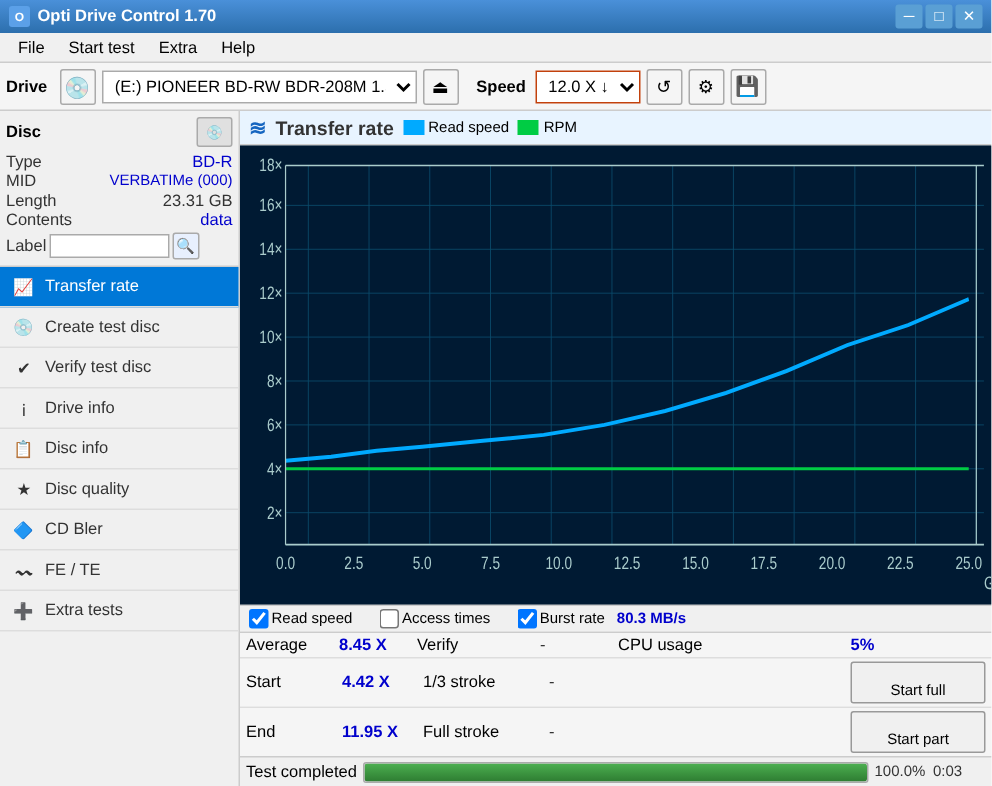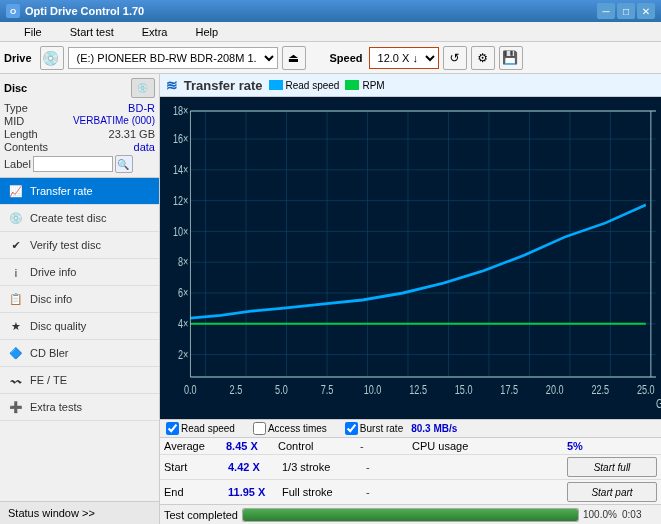--- a/index.html
+++ b/index.html
@@ -25,21 +25,21 @@
     
     .menu-bar {
       background: #f0f0f0;
       height: 20px;
       display: flex;
       align-items: center;
       padding: 0 4px;
       border-bottom: 1px solid #ccc;
       font-size: 11px;
     }
-    .menu-item { padding: 2px 8px; cursor: pointer; margin-left: 12px; }
+    .menu-item { padding: 2px 8px; cursor: pointer; }
 
     
     .toolbar {
       background: #f5f5f5;
       border-bottom: 1px solid #ccc;
       height: 32px;
       display: flex;
       align-items: center;
       padding: 0 4px;
       gap: 4px;
@@ -55,21 +55,21 @@
     }
     .toolbar-icon-btn {
       width: 24px; height: 24px;
       border: 1px solid #aaa;
       background: #f5f5f5;
       cursor: pointer;
       display: flex; align-items: center; justify-content: center;
       font-size: 12px;
       border-radius: 2px;
     }
-    .speed-label { font-weight: bold; font-size: 11px; margin-left: 20px; margin-right: 2px; }
+    .speed-label { font-weight: bold; font-size: 11px; margin-left: 8px; margin-right: 2px; }
     .speed-select {
       height: 22px;
       font-size: 11px;
       padding: 0 4px;
       border: 1px solid #c2410c;
       background: white;
       width: 70px;
     }
 
     
@@ -202,23 +202,22 @@
       align-items: center;
       gap: 4px;
     }
 
     .start-btn {
       height: 20px;
       background: #f0f0f0;
       border: 1px solid #999;
       font-size: 10px;
       cursor: pointer;
-      padding: 0 8px;
+      padding: 13px 8px;
       border-radius: 2px;
-      font-style: italic;
     }
 
     
     .progress-bar-area {
       height: 20px;
       background: #f0f0f0;
       border-top: 1px solid #ccc;
       display: flex;
       align-items: center;
       padding: 2px 4px;
@@ -348,23 +347,20 @@
       <div class="nav-item">
         <span class="nav-icon">〰</span>
         <span>FE / TE</span>
       </div>
       <div class="nav-item">
         <span class="nav-icon">➕</span>
         <span>Extra tests</span>
       </div>
     </div>
 
-    <div class="status-window-btn">
-      <span>Status window &gt;&gt;</span>
-    </div>
 
   </div>
 
   <div class="right-panel">
 
     <div class="chart-header">
 
       <span style="color:#1565c0; font-size:14px; font-weight:bold;">≋</span>
       <span class="chart-title">Transfer rate</span>
       <div class="legend-item">
@@ -455,21 +451,21 @@
       <div class="checkbox-item" style="margin-left:14px;">
         <input type="checkbox" checked="" style="">
         <span>Burst rate</span>
       </div>
       <span class="burst-val" style="margin-left:4px;">80.3 MB/s</span>
     </div>
 
     <div class="meas-table">
       <span>Average</span>
       <span class="meas-val">8.45 X</span>
-      <span>Control</span>
+      <span>Verify</span>
       <span class="meas-dash">-</span>
       <span>CPU usage</span>
       <span></span>
       <span class="meas-val">5%</span>
     </div>
 
     <div class="meas-row2">
       <span>Start</span>
       <span class="meas-val">4.42 X</span>
       <span>1/3 stroke</span>

